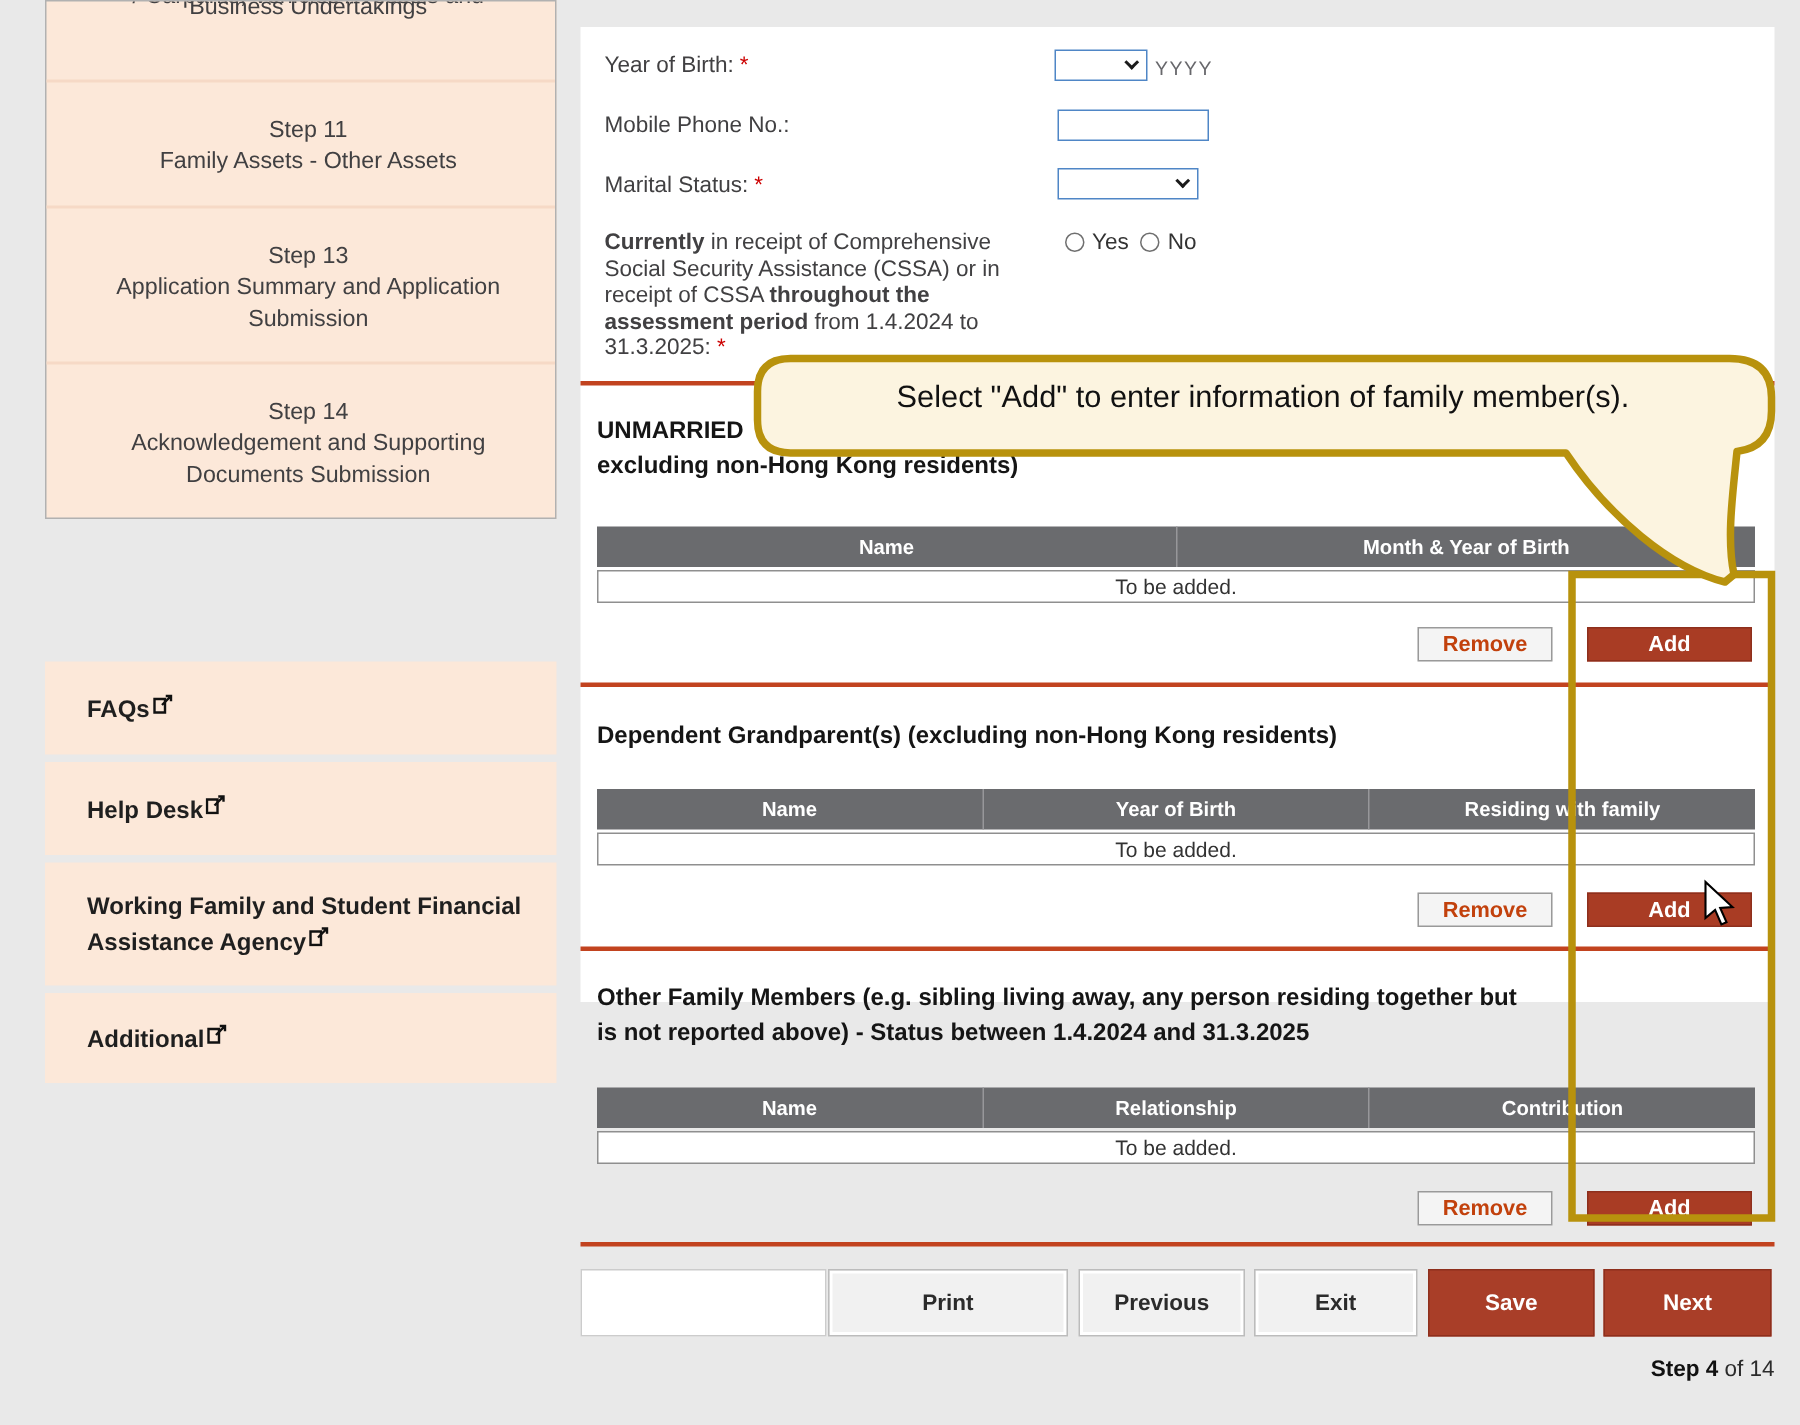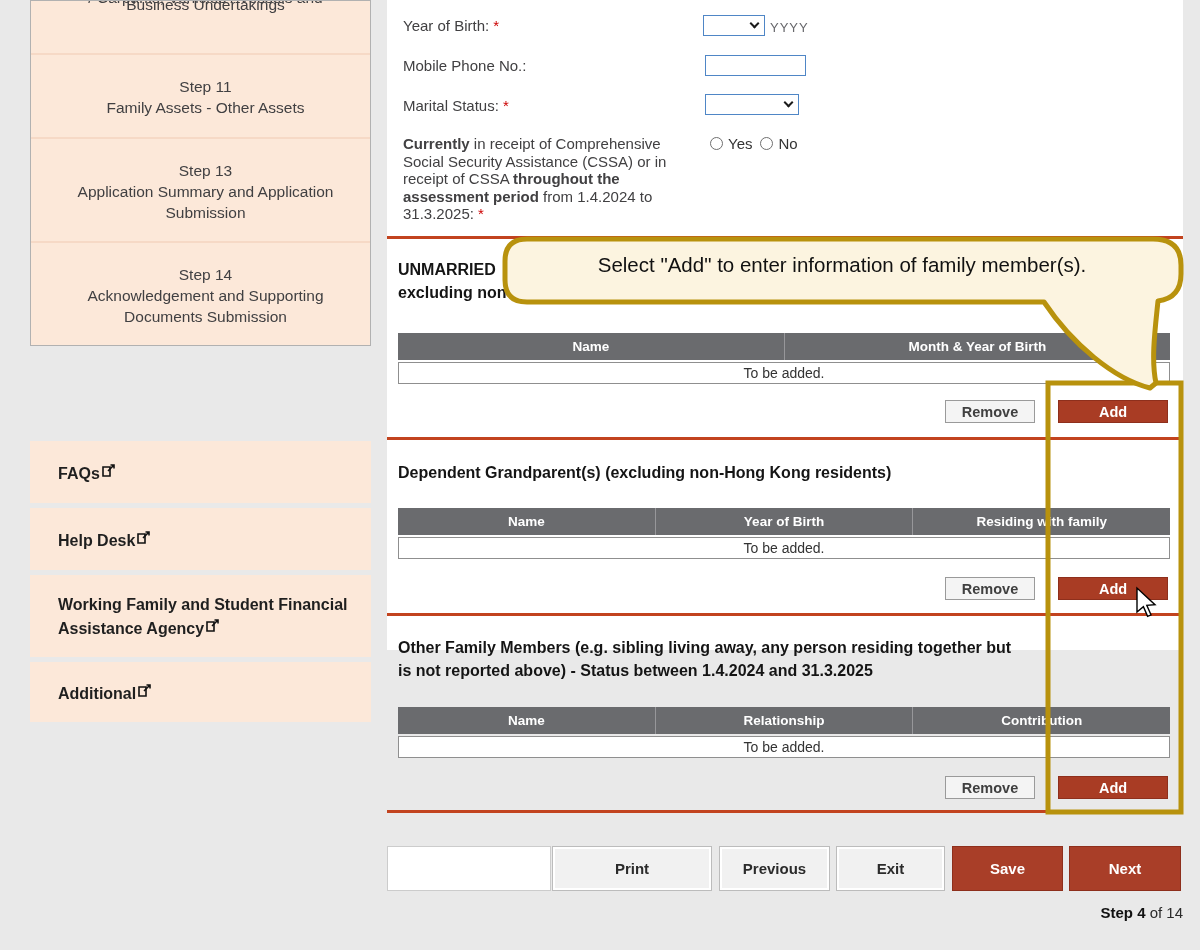--- a/index.html
+++ b/index.html
@@ -14,21 +14,21 @@
   .step-block.tall { height:104px; }
   .step-block + .step-block { border-top:2px solid #f6d9c6; }
   .step-num { font-weight:normal; display:block; color:#414042; }
   .desc { display:block; color:#414042; }
 
   .side-link { position:absolute; left:30px; width:341px; background:#fce8d9; padding:20px 18px 0 28px;
                font-weight:bold; font-size:16px; color:#1f1f1f; line-height:22px; cursor:pointer; }
   .side-link .ext { margin-left:2px; vertical-align:2px; }
 
   
-  .panel { position:absolute; left:387px; top:0; width:796px; height:650px; background:#ffffff; }
+  .panel { position:absolute; left:387px; top:18px; width:796px; height:650px; background:#ffffff; }
   .divider { position:absolute; left:0; width:100%; height:3px; background:#c2431f; }
 
   .flabel { position:absolute; left:16px; font-size:15px; color:#414042; }
   .star { color:#cc0000; margin-left:4px; }
   .fake-select { position:absolute; height:21px; border:1.5px solid #4f86c6; background:#fff; display:flex; align-items:center; justify-content:flex-end; padding-right:6px; }
   .chev { width:7px; height:7px; border-right:2.4px solid #1b1b1b; border-bottom:2.4px solid #1b1b1b; transform:rotate(45deg); margin-top:-4px; }
   .text-input { position:absolute; height:21px; border:1.5px solid #4f86c6; background:#fff; font-size:14px; padding:0 4px; font-family:"Liberation Sans",sans-serif; }
   .suffix { position:absolute; font-size:13px; color:#68686c; letter-spacing:1px; }
   .cssa { position:absolute; left:16px; top:135px; width:294px; font-size:15px; line-height:17.5px; color:#414042; }
   .radio-row { position:absolute; left:323px; top:135px; display:flex; align-items:center; font-size:15px; color:#333; }
@@ -38,21 +38,21 @@
   .sec-title { position:absolute; left:11px; width:775px; font-size:16px; font-weight:bold; color:#151515; line-height:23px; }
 
   .tbl { position:absolute; left:11px; width:772px; }
   .tbl-head { display:flex; background:#6a6b6e; height:27px; }
   .tbl-head div { flex:1; color:#fff; font-weight:bold; font-size:13.5px; display:flex; align-items:center; justify-content:center; }
   .tbl-head div + div { border-left:1px solid #97979a; }
   .tbl-row { margin-top:2px; border:1px solid #8f8f8f; background:#fff; height:22px; display:flex; align-items:center; justify-content:center; font-size:14px; color:#333; }
   .cols2 .tbl-head div { flex:0 0 50%; }
 
   .btn-row { position:absolute; left:0; width:796px; height:24px; }
-  .btn-remove { position:absolute; right:148px; width:90px; height:23px; background:#f4f4f4; border:1px solid #9a9a9a; font-size:14.5px; font-weight:600; color:#404040; display:flex; align-items:center; justify-content:center; cursor:pointer; }
+  .btn-remove { position:absolute; right:148px; width:90px; height:23px; background:#f4f4f4; border:1px solid #9a9a9a; font-size:14.5px; font-weight:600; color:#c2410c; display:flex; align-items:center; justify-content:center; cursor:pointer; }
   .btn-add { position:absolute; right:15px; width:110px; height:23px; background:#a93c24; border:1px solid #8e2f1c; font-size:14.5px; font-weight:bold; color:#fff; display:flex; align-items:center; justify-content:center; cursor:pointer; }
 
   
   .fcell { position:absolute; top:846px; height:45px; }
   .fcell.blank { left:387px; width:164px; background:#fff; border:1px solid #cccccc; }
   .fbtn-gray { background:#f1f1f1; border:1px solid #bcbcbc; box-shadow:inset 0 0 0 2px #ffffff; color:#2b2b2b; font-weight:bold; font-size:15px; display:flex; align-items:center; justify-content:center; cursor:pointer; }
   .fbtn-red { background:#a93e28; border:1px solid #8e2f1c; color:#fff; font-weight:bold; font-size:15px; display:flex; align-items:center; justify-content:center; cursor:pointer; }
   .step-indicator { position:absolute; top:904px; left:983px; width:200px; text-align:right; font-size:15px; color:#2b2b2b; }
   .step-indicator b { color:#111; }
 

